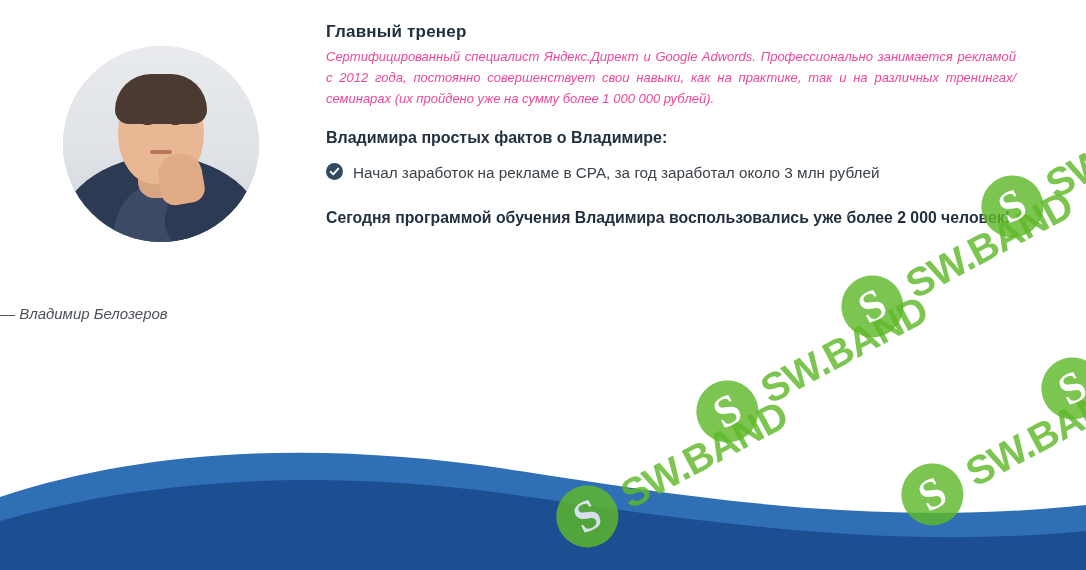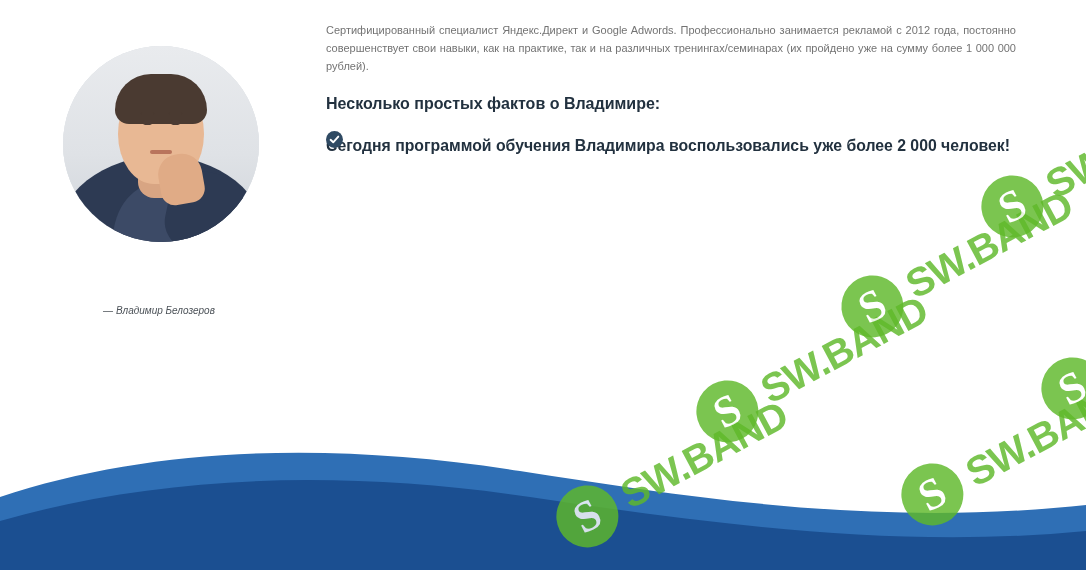--- a/index.html
+++ b/index.html
@@ -153,23 +153,22 @@
     background: #2d3a53;
     border-radius: 28px;
     transform: rotate(12deg);
   }
 
   .caption {
     position: absolute;
     left: 0;
     top: 305px;
     width: 318px;
-    text-align: center;
     font-style: italic;
-    font-size: 10px;
+    font-size: 15px;
     color: #4c5258;
   }
 
   
   .content {
     position: absolute;
     left: 326px;
     top: 22px;
     width: 690px;
   }
@@ -182,25 +181,26 @@
   }
   .name {
     font-size: 33px;
     line-height: 1.08;
     font-weight: bold;
     color: #1d2b38;
     margin: 0 0 16px 0;
     letter-spacing: 0.4px;
   }
   .intro {
-    font-size: 11px;
+    font-size: 13px;
     line-height: 1.62;
-    color: #737373;
+    color: #ec4899;
     text-align: justify;
     margin: 0 0 20px 0;
+    font-style: italic;
   }
   .facts-title {
     font-size: 16px;
     font-weight: bold;
     color: #22313f;
     margin: 0 0 14px 0;
   }
   ul.facts {
     list-style: none;
     margin: 0 0 8px 0;
@@ -297,31 +297,33 @@
         <div class="ph-eye r"></div>
         <div class="ph-mouth"></div>
         <div class="ph-arm"></div>
         <div class="ph-hand"></div>
       </div>
     </div>
     <div class="caption">— Владимир Белозеров</div>
   </div>
 
   <div class="content">
+    <p class="kicker">Главный тренер</p>
     <p class="intro">Сертифицированный специалист Яндекс.Директ и Google Adwords. Профессионально занимается рекламой с 2012 года, постоянно совершенствует свои навыки, как на практике, так и на различных тренингах/семинарах (их пройдено уже на сумму более 1 000 000 рублей).</p>
-    <p class="facts-title">Несколько простых фактов о Владимире:</p>
+    <p class="facts-title">Владимира простых фактов о Владимире:</p>
 
     <ul class="facts">
       <li>
         <span class="check-icon">
           <svg width="17" height="17" viewBox="0 0 17 17">
             <circle cx="8.5" cy="8.5" r="8.5" fill="#2f4a63"></circle>
             <path d="M4.6 8.8 L7.2 11.3 L12.3 5.6" fill="none" stroke="#ffffff" stroke-width="1.9" stroke-linecap="round" stroke-linejoin="round"></path>
           </svg>
         </span>
+        <span>Начал заработок на рекламе в CPA, за год заработал около 3 млн рублей</span>
       </li>
     </ul>
 
     <p class="closing">Сегодня программой обучения Владимира воспользовались уже более 2 000 человек!</p>
   </div>
 
   <svg class="wave" viewBox="0 0 1086 135" preserveAspectRatio="none">
     <path d="M0,62 C150,12 330,6 520,36 C700,64 880,92 1086,70 L1086,135 L0,135 Z" fill="#2f6fb5"></path>
     <path d="M0,86 C160,40 340,34 530,62 C720,90 900,114 1086,96 L1086,135 L0,135 Z" fill="#1b4f91"></path>
   </svg>

